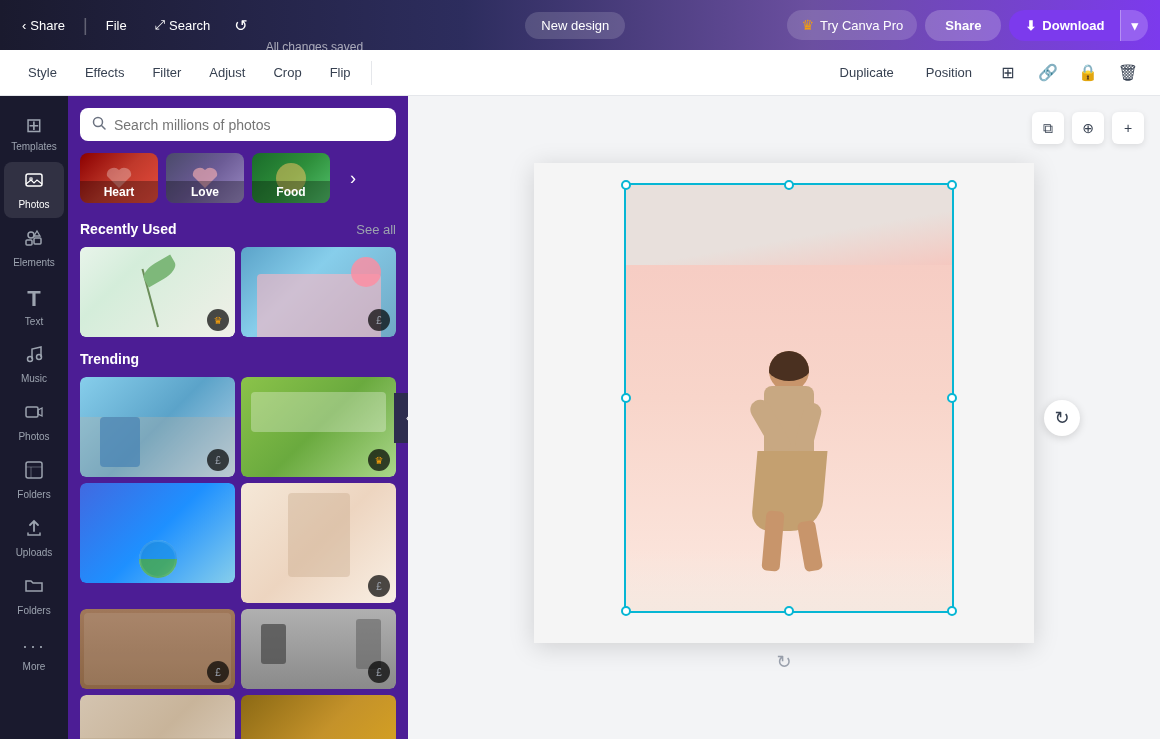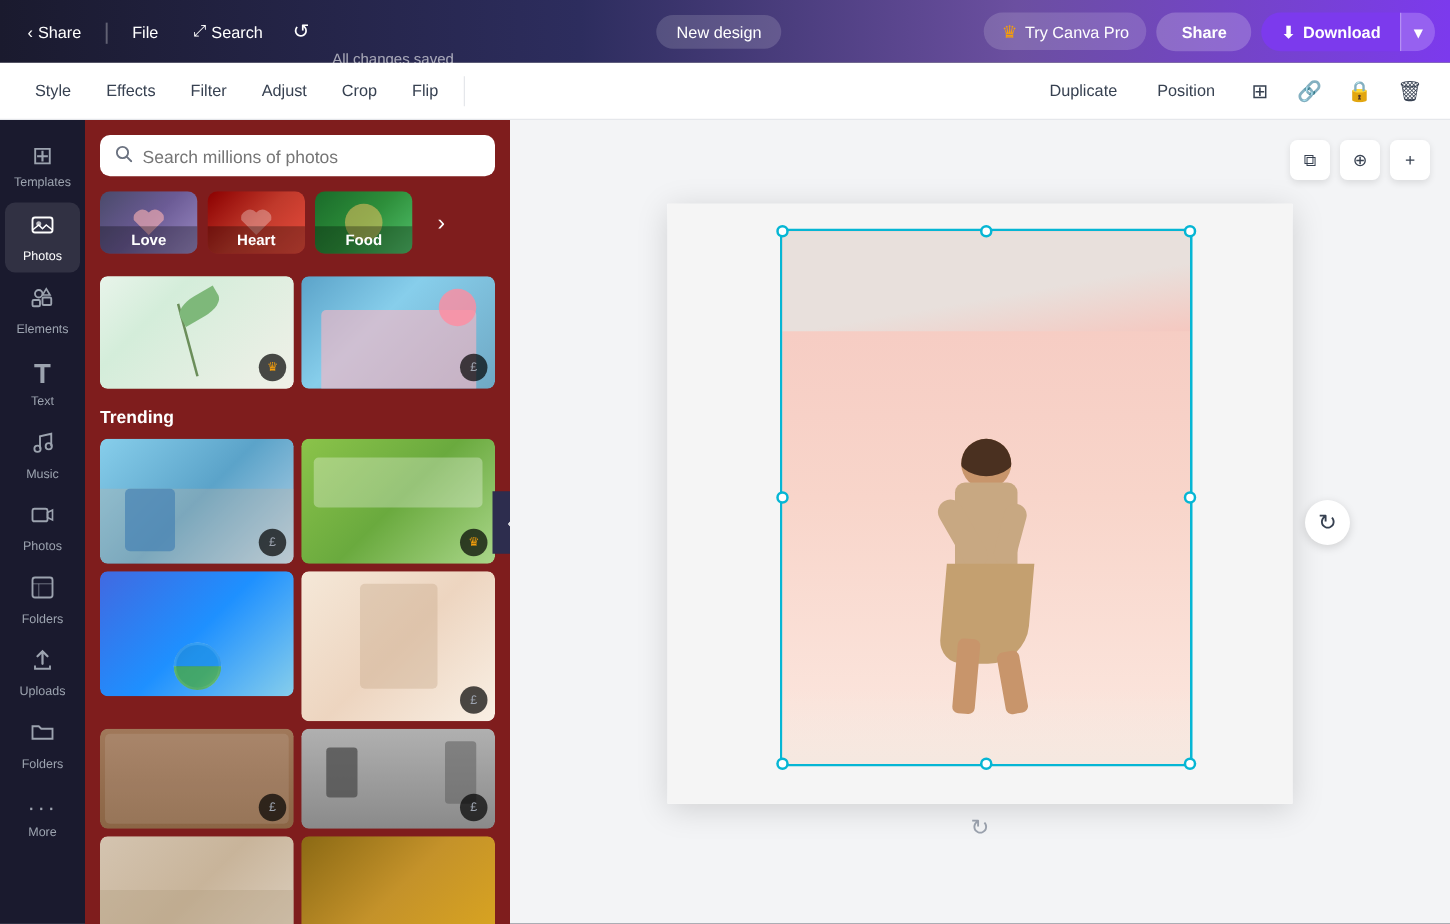--- a/index.html
+++ b/index.html
@@ -83,21 +83,21 @@
       display: flex; flex-direction: column; align-items: center; justify-content: center;
       width: 60px; height: 56px; border-radius: 8px; cursor: pointer; color: #9ca3af;
       font-size: 10px; gap: 4px;
     }
     .sidebar-item:hover, .sidebar-item.active { color: white; background: rgba(255,255,255,0.1); }
     .sidebar-item.active { color: white; }
     .sidebar-icon { font-size: 20px; }
 
     
     .photos-panel {
-      width: 340px; background: #7f1d1d; overflow-y: auto; padding: 12px;
+      width: 340px; background: #4c1d95; overflow-y: auto; padding: 12px;
     }
     .photos-panel::-webkit-scrollbar { width: 4px; }
     .photos-panel::-webkit-scrollbar-track { background: #1c1c2e; }
     .photos-panel::-webkit-scrollbar-thumb { background: #4b5563; border-radius: 2px; }
 
     .search-bar {
       display: flex; align-items: center; gap: 8px;
       background: white; border-radius: 8px; padding: 8px 12px; margin-bottom: 12px;
     }
     .search-icon { color: #6b7280; font-size: 14px; }
@@ -375,44 +375,48 @@
         <svg width="14" height="14" viewBox="0 0 14 14" fill="#6b7280">
           <circle cx="6" cy="6" r="4.5" fill="none" stroke="#6b7280" stroke-width="1.5"></circle>
           <line x1="9.5" y1="9.5" x2="13" y2="13" stroke="#6b7280" stroke-width="1.5" stroke-linecap="round"></line>
         </svg>
       </span>
       <input class="search-input" type="text" placeholder="Search millions of photos" style="">
     </div>
 
     <div class="category-chips">
       <div class="chip">
+        <div class="chip-bg" style="background: linear-gradient(135deg, #8b0000, #c0392b, #e74c3c);">
+          <svg width="32" height="32" viewBox="0 0 32 32" fill="rgba(255,255,255,0.3)">
+            <path d="M16 26 L4 14 A7 7 0 0 1 16 8 A7 7 0 0 1 28 14 Z"></path>
+          </svg>
+        </div>
+        <span class="chip-label">Heart</span>
+      </div>
+      <div class="chip">
         <div class="chip-bg" style="background: linear-gradient(135deg, #4a4a6a, #6b5b95, #9b8ac4); align-items:center; justify-content:center;">
           <svg width="32" height="32" viewBox="0 0 32 32" fill="rgba(255,180,180,0.6)">
             <path d="M16 26 L4 14 A7 7 0 0 1 16 8 A7 7 0 0 1 28 14 Z"></path>
           </svg>
         </div>
         <span class="chip-label">Love</span>
       </div>
       <div class="chip">
-        <div class="chip-bg" style="background: linear-gradient(135deg, #8b0000, #c0392b, #e74c3c);">
-          <svg width="32" height="32" viewBox="0 0 32 32" fill="rgba(255,255,255,0.3)">
-            <path d="M16 26 L4 14 A7 7 0 0 1 16 8 A7 7 0 0 1 28 14 Z"></path>
-          </svg>
-        </div>
-        <span class="chip-label">Heart</span>
-      </div>
-      <div class="chip">
         <div class="chip-bg" style="background: linear-gradient(135deg, #1a6b2a, #2d8e3a, #52c06b); align-items:center; justify-content:center;">
           <div style="width:30px;height:30px;background:rgba(255,200,100,0.5);border-radius:50%;"></div>
         </div>
         <span class="chip-label">Food</span>
       </div>
       <div class="chip-more">›</div>
     </div>
 
+    <div class="section-header">
+      <span class="section-title">Recently Used</span>
+      <span class="see-all">See all</span>
+    </div>
     <div class="photo-grid-2">
       <div class="photo-thumb" style="height:90px;">
         <div class="img-hand-leaf" style="width:100%;height:100%;border-radius:6px; position:relative; overflow:hidden;">
           <div style="position:absolute;inset:0;background:linear-gradient(135deg,#e8f4ea 0%,#d4edda 30%,#f0f0e8 100%);"></div>
           <div style="position:absolute;bottom:10px;left:50%;transform:translateX(-50%);width:2px;height:60px;background:#6b8e5a;transform-origin:bottom center;transform:translateX(-50%) rotate(-15deg);"></div>
           <div style="position:absolute;top:15px;left:40%;width:35px;height:18px;background:#7eb87a;border-radius:50% 0;transform:rotate(-30deg);"></div>
         </div>
         <div class="photo-badge crown">♛</div>
       </div>
       <div class="photo-thumb" style="height:90px;">

